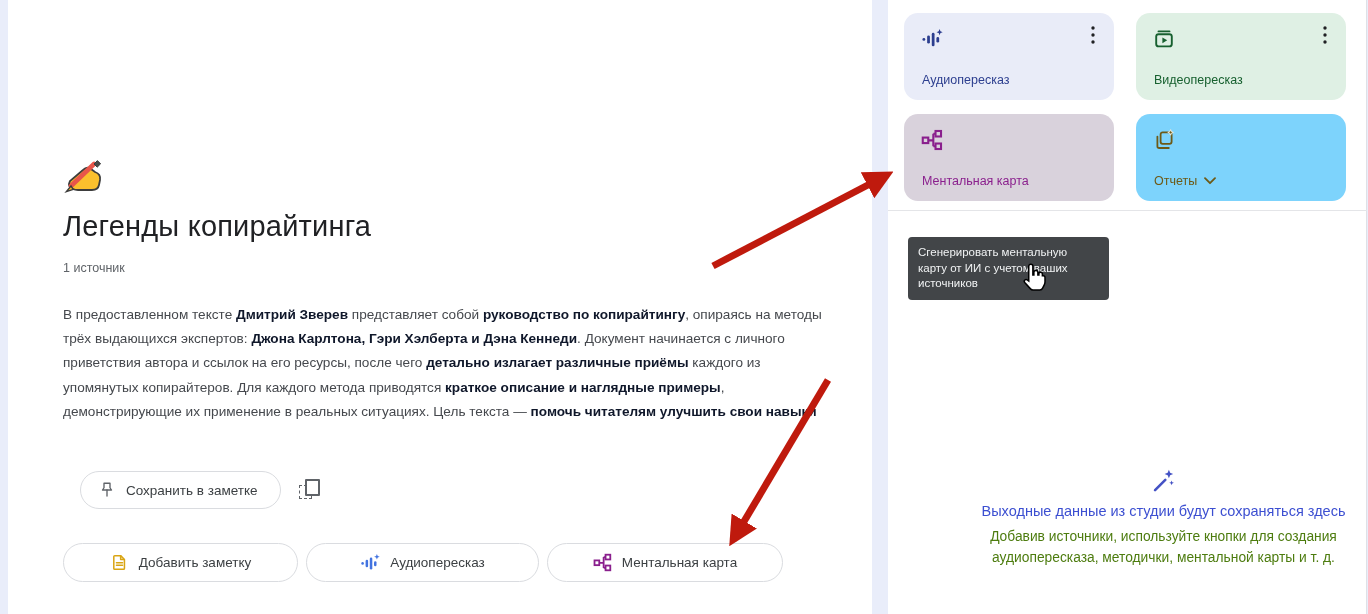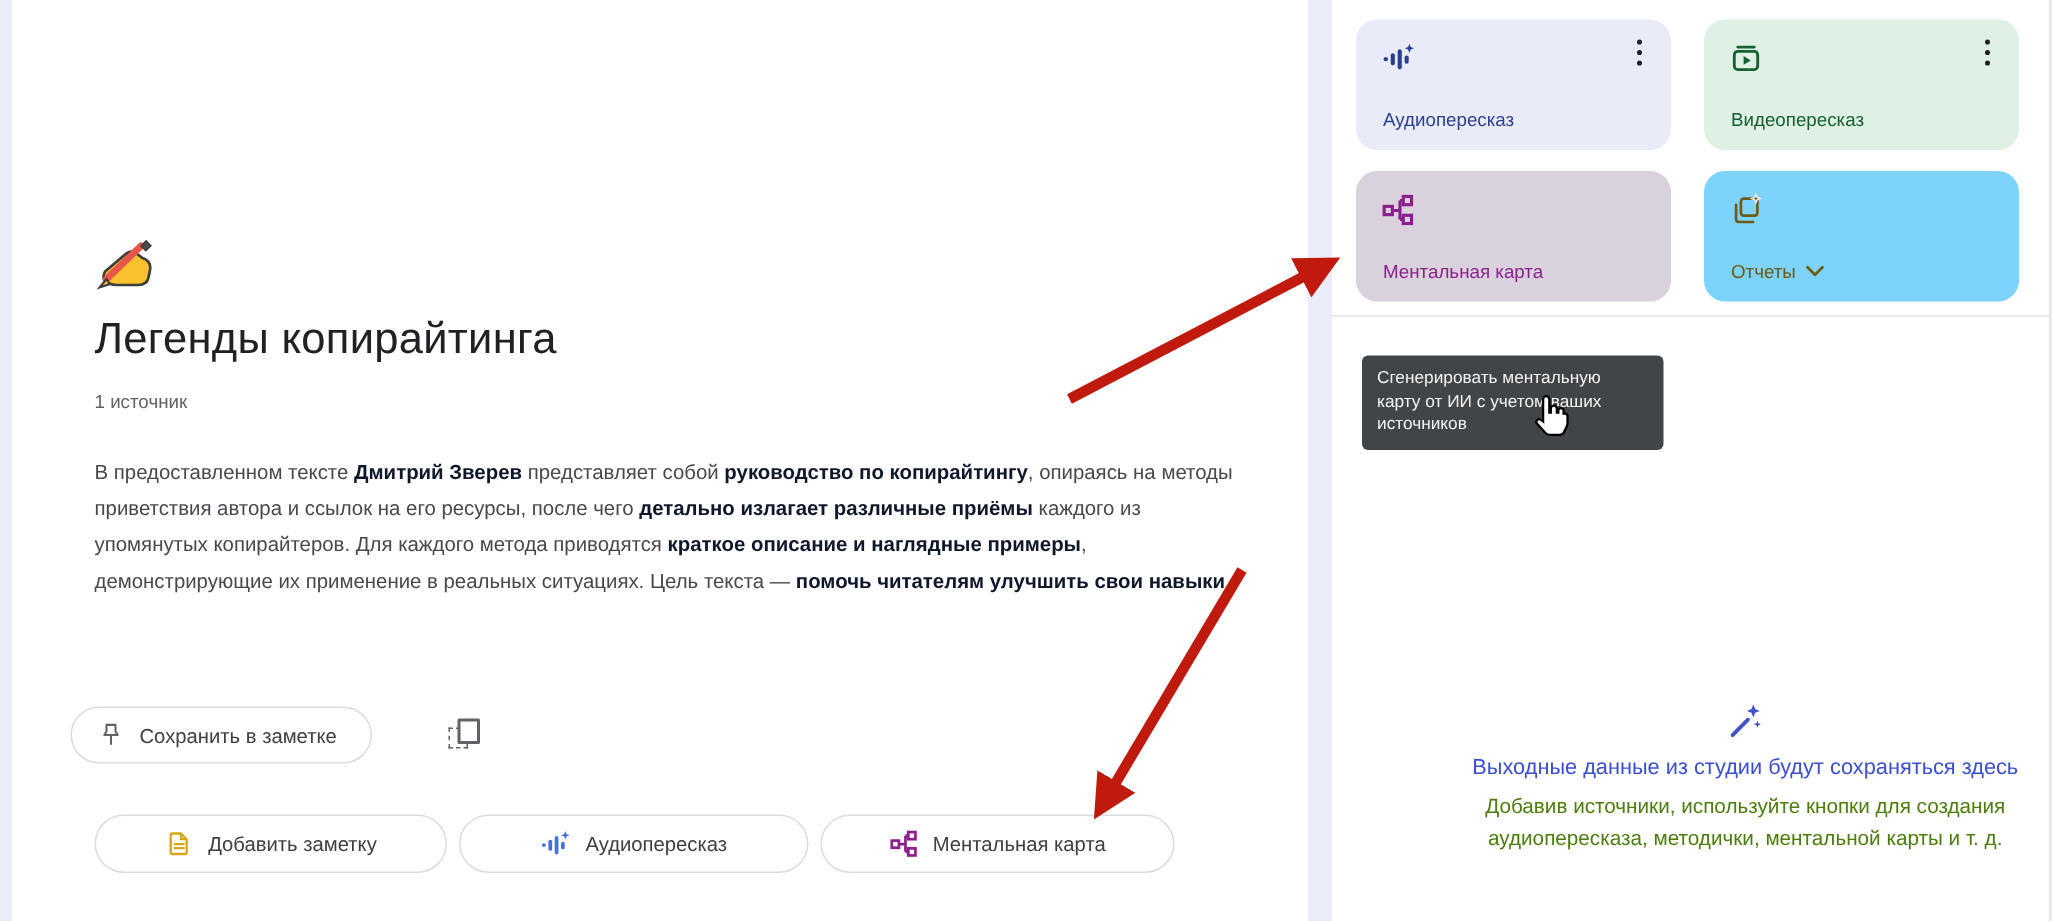--- a/index.html
+++ b/index.html
@@ -15,21 +15,21 @@
   .doc-title { position:absolute; left:55px; top:210px; font-size:29px; font-weight:400; color:#202124; letter-spacing:.2px; }
   .source-count { position:absolute; left:55px; top:261px; font-size:12.5px; color:#5f6368; }
 
   .summary { position:absolute; left:55px; top:303px; width:740px; font-size:13.6px; color:#45484d; }
   .summary .line { height:24.2px; line-height:24.2px; white-space:nowrap; }
   .summary .b { font-weight:700; color:#0f172a; }
 
   .pill-btn { position:absolute; display:flex; align-items:center; gap:10px; background:#fff;
               border:1px solid #dadce0; border-radius:20px; font-size:13.5px; font-weight:500;
               color:#3c4043; cursor:pointer; }
-  .save-note-btn { left:39px; top:471px; height:38px; padding:0 22px 0 17px; }
+  .save-note-btn { left:72px; top:471px; height:38px; padding:0 22px 0 17px; }
   .copy-btn { position:absolute; left:290px; top:478px; width:24px; height:24px; cursor:pointer; }
   .copy-dashed { position:absolute; left:1px; top:7px; width:13px; height:14px; border:1.6px dashed #5f6368; }
   .copy-solid  { position:absolute; left:7px; top:1px; width:15px; height:17px; border:2px solid #5f6368; background:#fff; border-radius:1px; }
 
   .action-btn { top:543px; height:39px; justify-content:center; }
   .action-btn-1 { left:55px;  width:235px; }
   .action-btn-2 { left:298px; width:233px; }
   .action-btn-3 { left:539px; width:236px; }
 
   
@@ -67,20 +67,21 @@
     <path d="M8 28 L31 6" stroke="#e8554a" stroke-width="4.6" stroke-linecap="round"></path>
     <path d="M31 6 l3.4 -3.4 3.2 3.2 -3.4 3.4 z" fill="#4a4a4a" stroke="#3d3d3d" stroke-width="1"></path>
     <path d="M8 28 l-4.6 5.6 6.8 -2.2 z" fill="#fbc02d" stroke="#3d3d3d" stroke-width="1.4"></path>
   </svg>
 
   <div class="doc-title">Легенды копирайтинга</div>
   <div class="source-count">1 источник</div>
 
   <div class="summary">
     <div class="line"><span>В предоставленном тексте </span><span class="b">Дмитрий Зверев</span><span> представляет собой </span><span class="b">руководство по копирайтингу</span><span>, опираясь на методы</span></div>
+    <div class="line"><span>трёх выдающихся экспертов: </span><span class="b">Джона Карлтона, Гэри Хэлберта и Дэна Кеннеди</span><span>. Документ начинается с личного</span></div>
     <div class="line"><span>приветствия автора и ссылок на его ресурсы, после чего </span><span class="b">детально излагает различные приёмы</span><span> каждого из</span></div>
     <div class="line"><span>упомянутых копирайтеров. Для каждого метода приводятся </span><span class="b">краткое описание и наглядные примеры</span><span>,</span></div>
     <div class="line"><span>демонстрирующие их применение в реальных ситуациях. Цель текста — </span><span class="b">помочь читателям улучшить свои навыки</span></div>
   </div>
 
   <div class="pill-btn save-note-btn">
     <svg width="18" height="18" viewBox="0 0 24 24" fill="none" stroke="#5f6368" stroke-width="1.8" stroke-linejoin="round">
       <path d="M8 3h8v6l2 3H6l2-3z"></path>
         <line x1="12" y1="12" x2="12" y2="20" stroke-linecap="round"></line>
     </svg>

